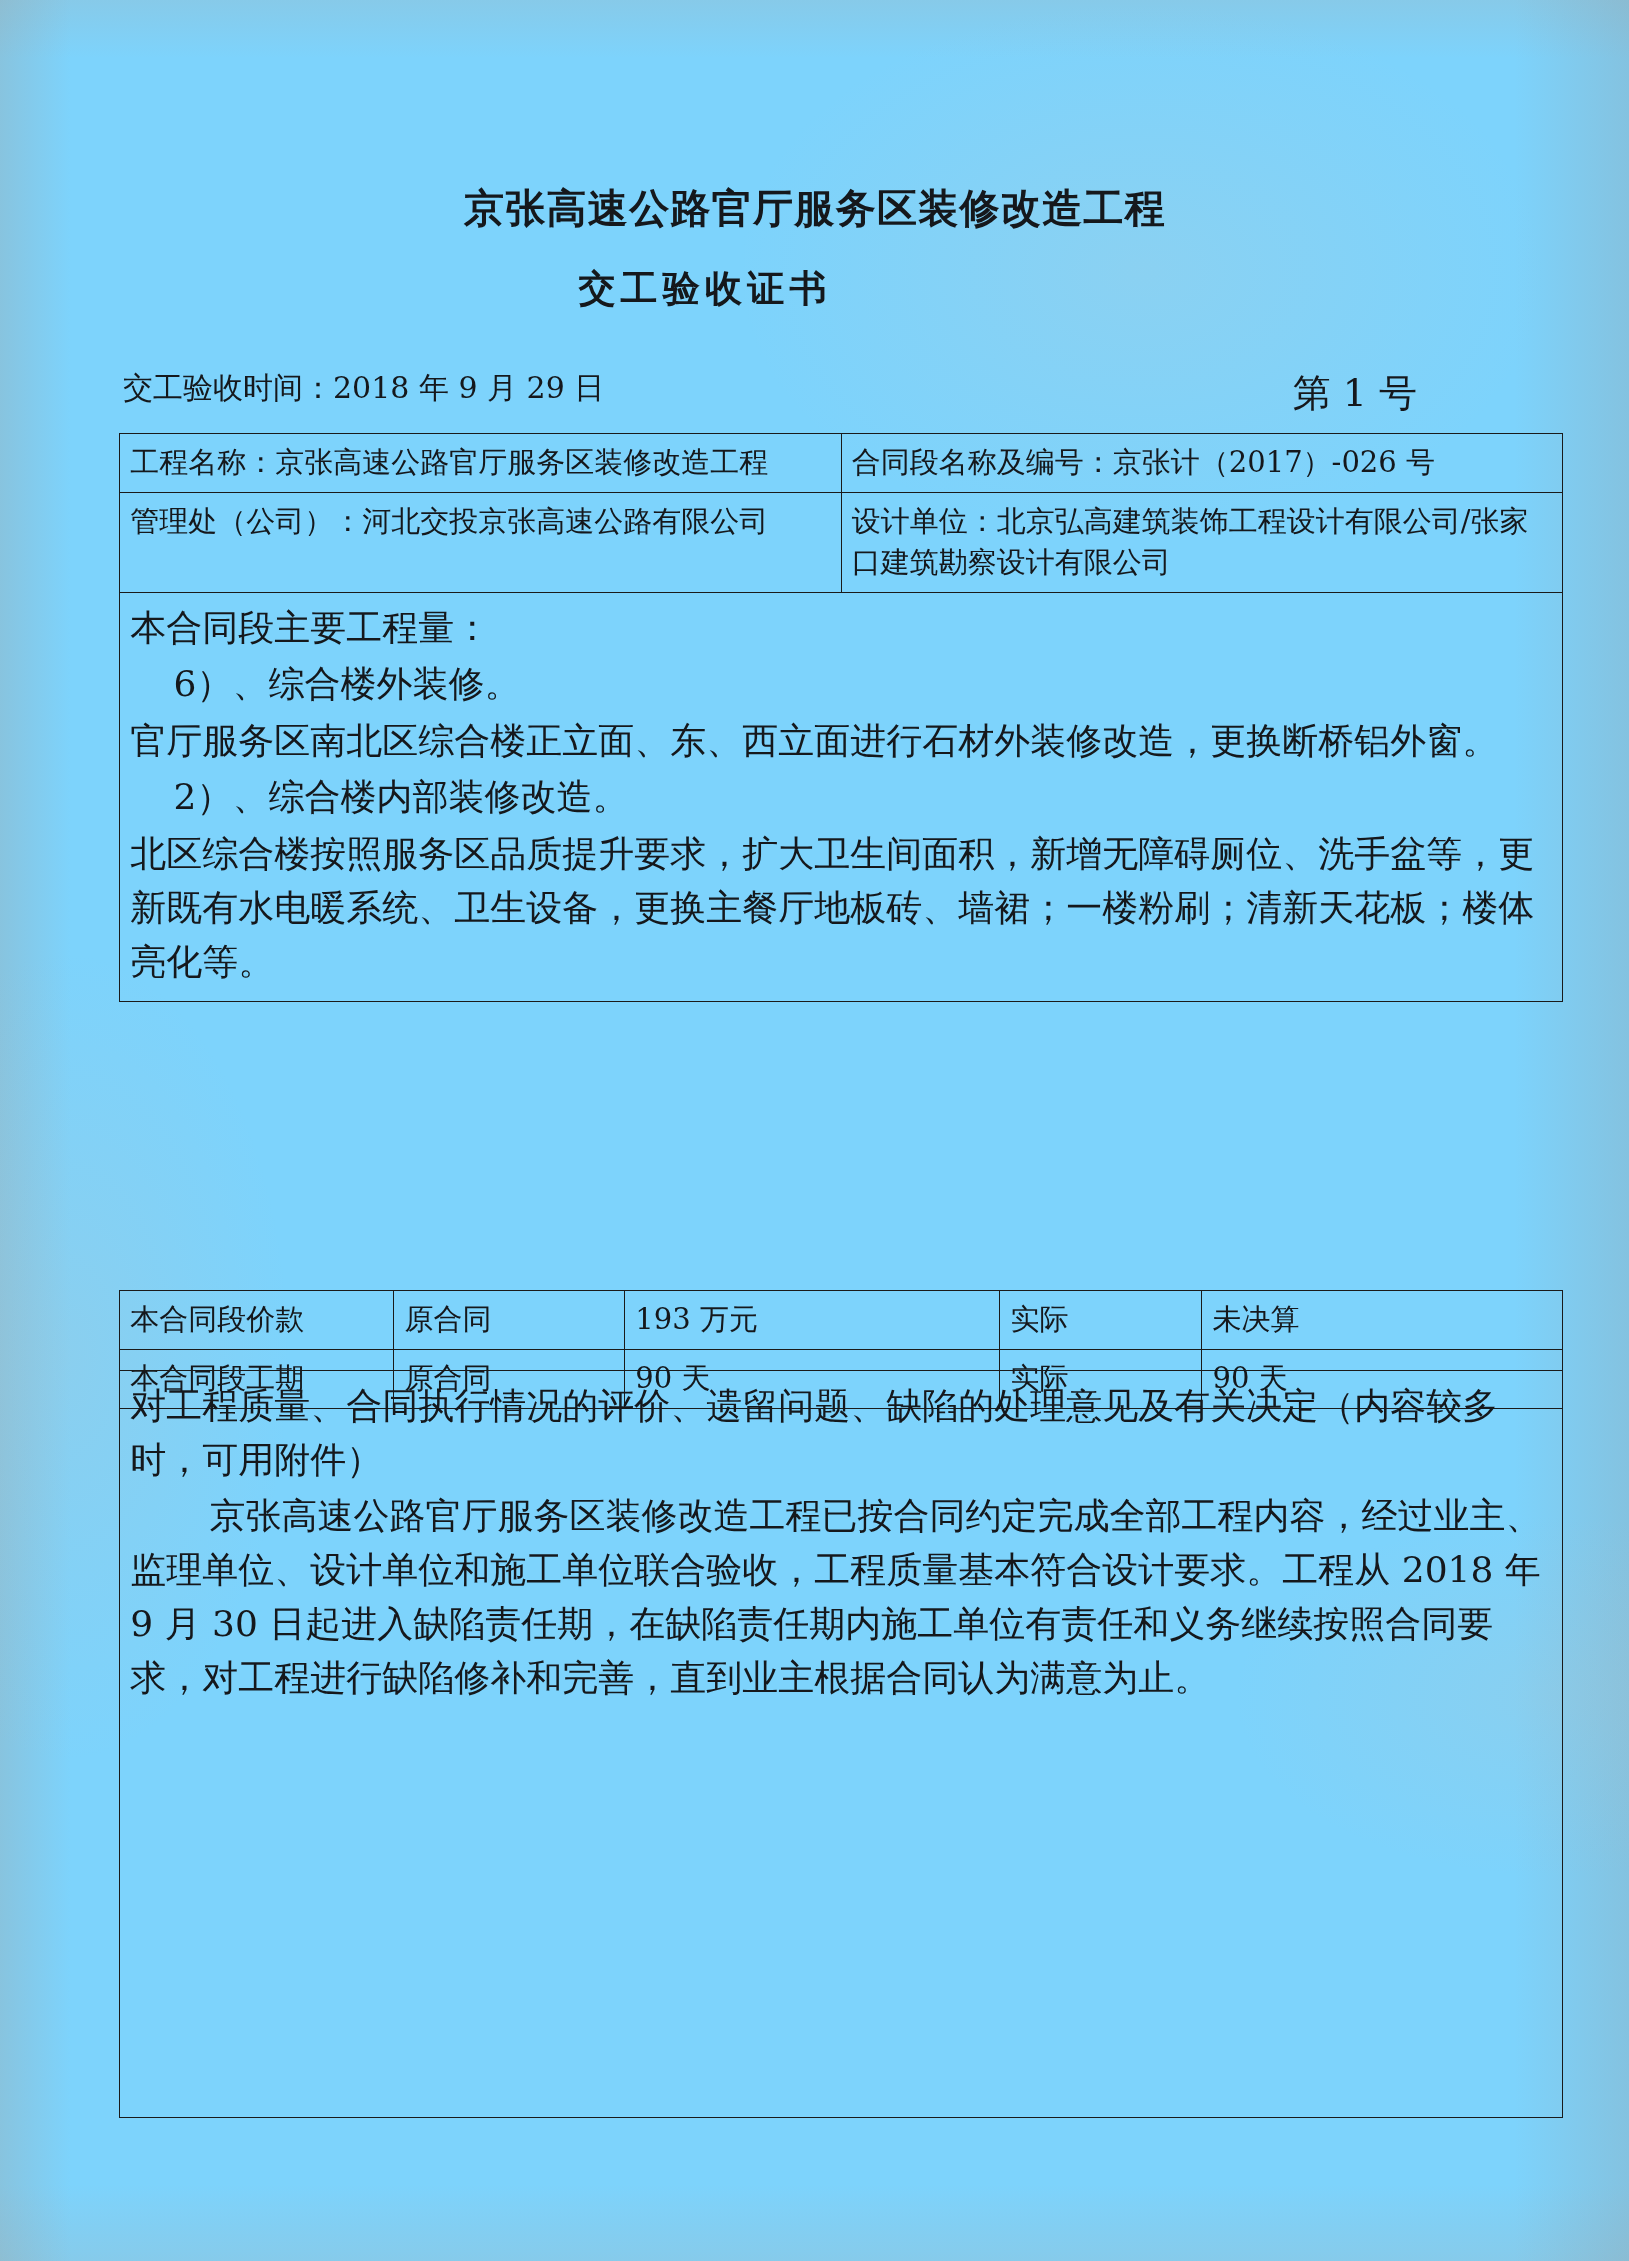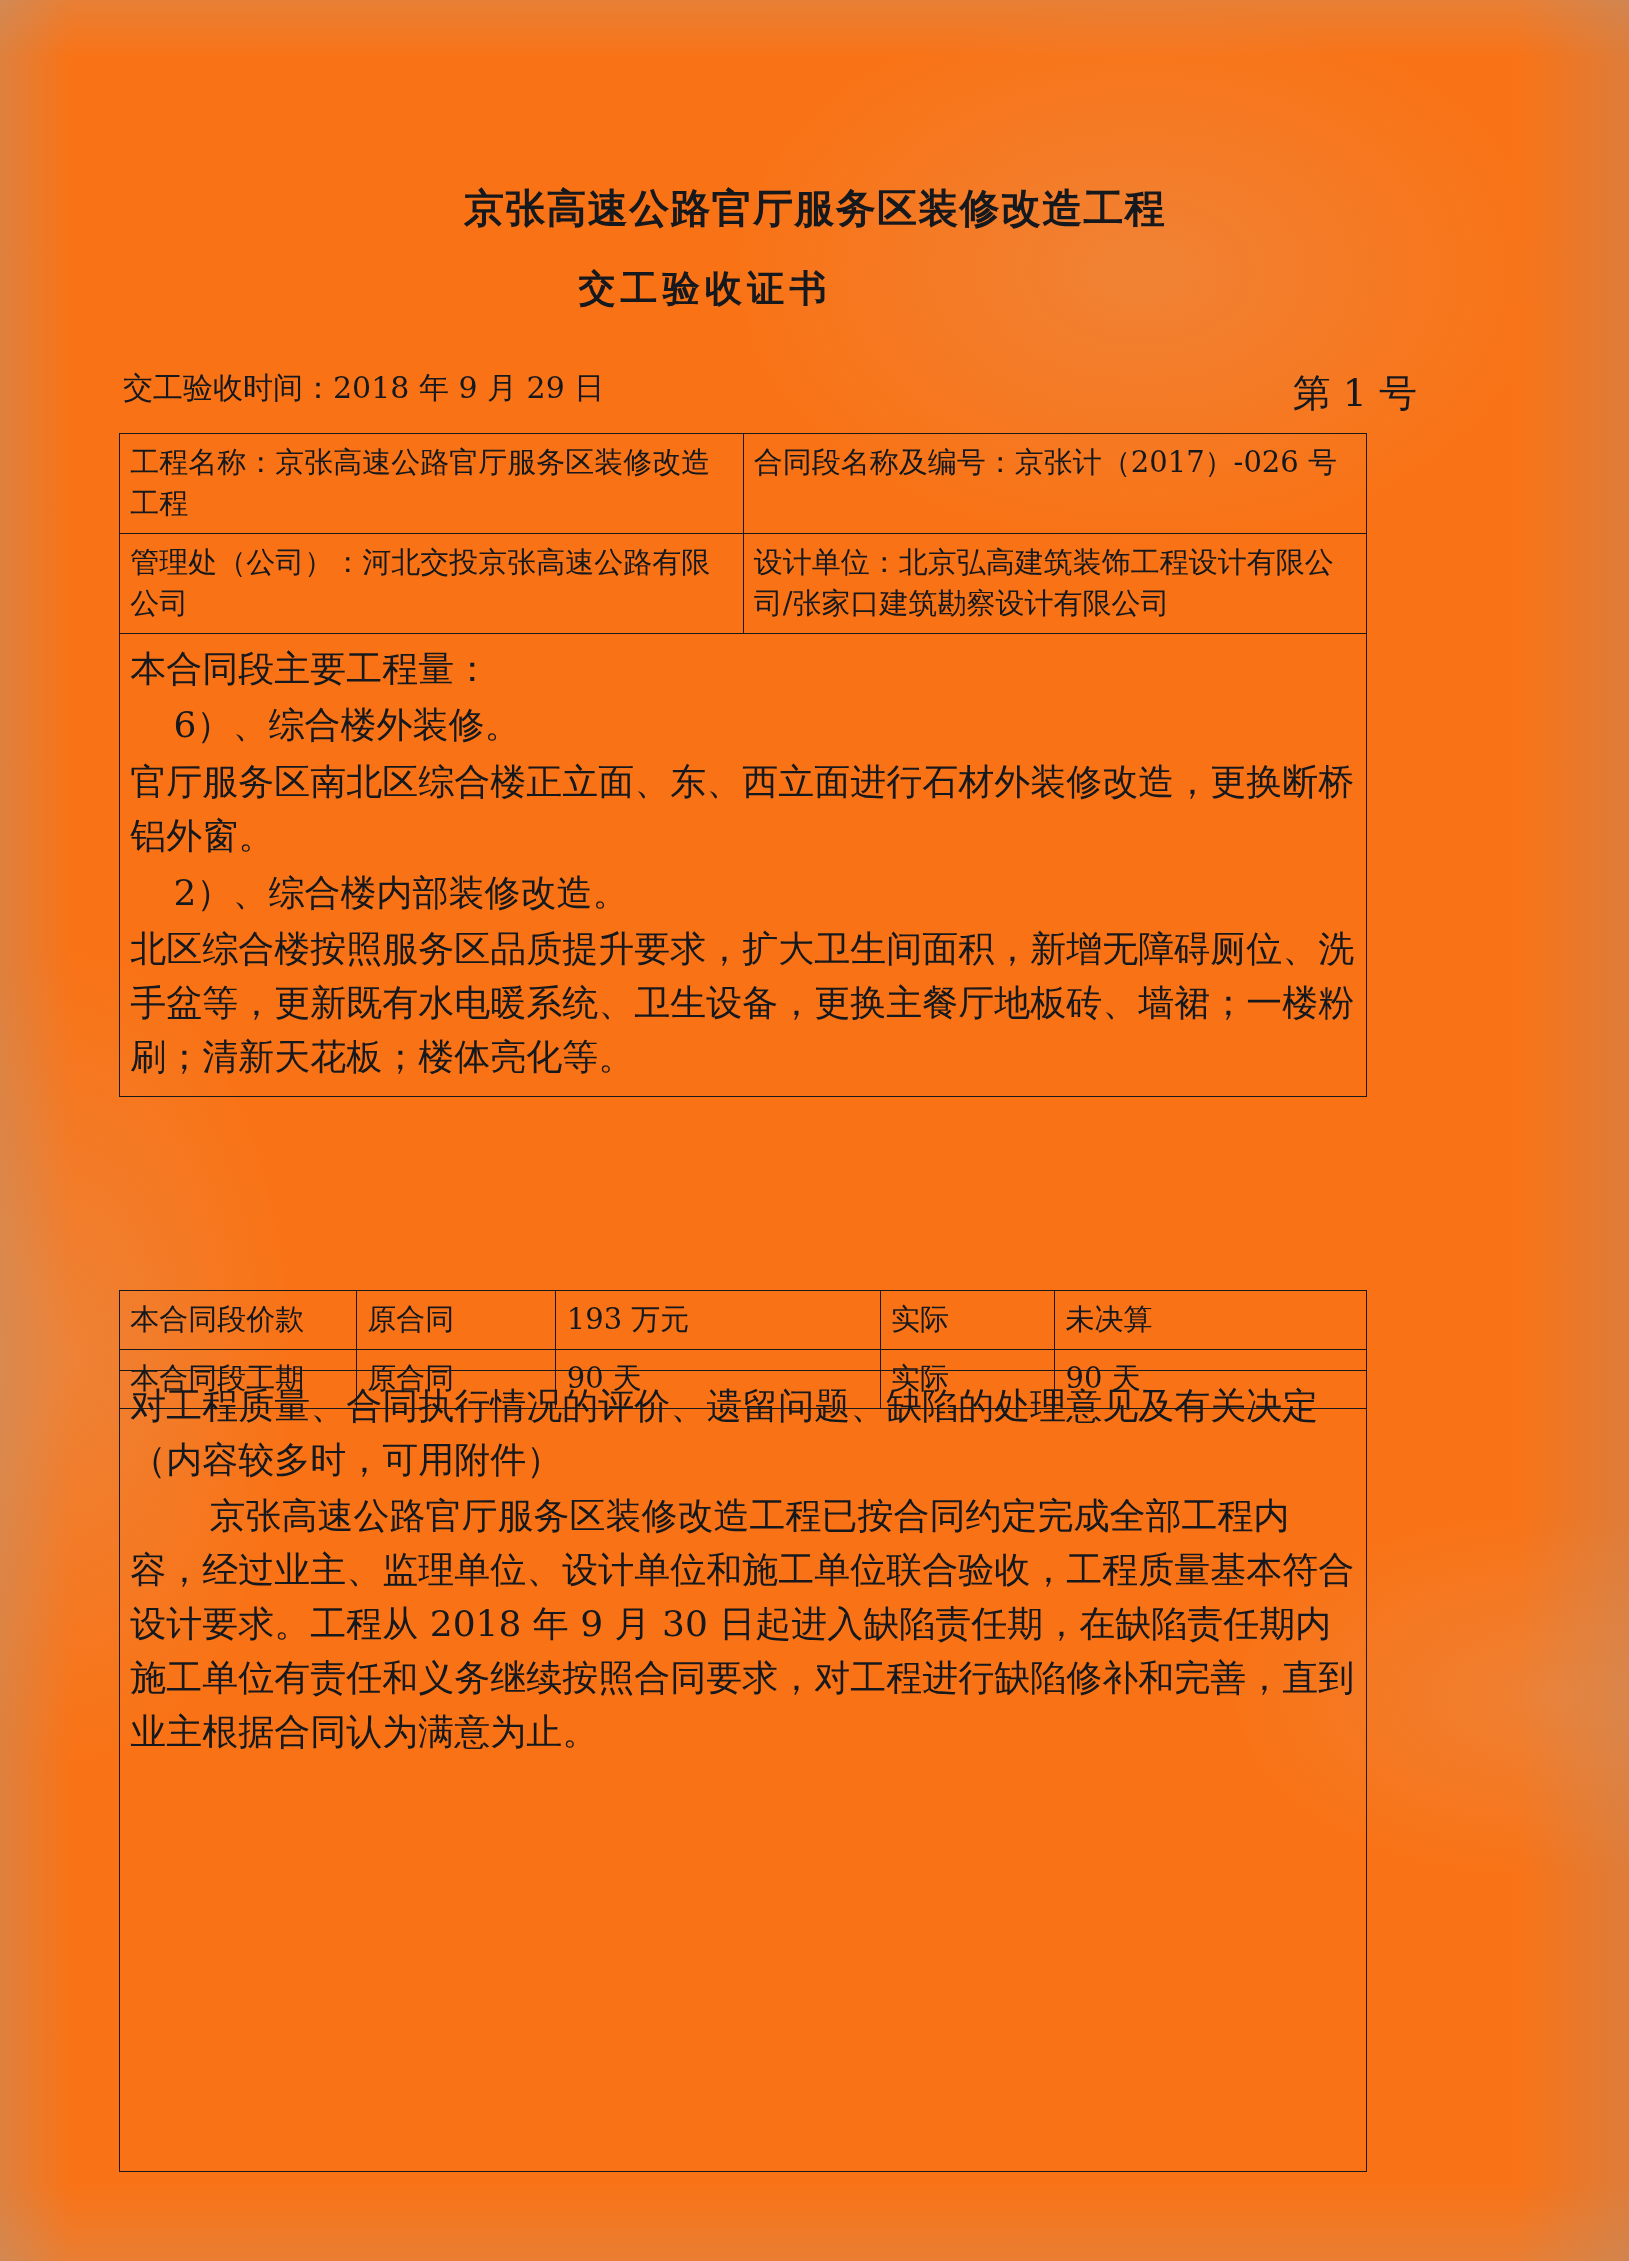--- a/index.html
+++ b/index.html
@@ -7,21 +7,21 @@
     padding: 0;
     background: #f2f2ef;
   }
   body {
     font-family: "DejaVu Serif", "Liberation Serif", serif;
   }
   .page {
     position: relative;
     width: 1630px;
     height: 2261px;
-    background: #f97316;
+    background: #7dd3fc;
     overflow: hidden;
   }
   
   .paper-shade {
     position: absolute;
     inset: 0;
     background:
       linear-gradient(to right, rgba(160,160,155,0.30) 0px, rgba(255,255,255,0) 71px),
       linear-gradient(to left, rgba(150,150,150,0.28) 0px, rgba(255,255,255,0) 116px),
       linear-gradient(to bottom, rgba(170,170,165,0.22) 0px, rgba(255,255,255,0) 58px),
@@ -76,21 +76,21 @@
     position: absolute;
     right: 213px;
     top: 368px;
     font-size: 38px;
     font-family: "DejaVu Serif", "Liberation Serif", serif;
   }
   table.main {
     position: absolute;
     left: 119px;
     top: 433px;
-    width: 1248px;
+    width: 1444px;
     border-collapse: collapse;
     table-layout: fixed;
   }
   table.main td {
     border: 1.3px solid #1a1a1a;
     vertical-align: top;
     padding: 7.7px 10.3px 9px 10.3px;
     font-size: 29px;
     line-height: 1.42;
     font-family: "DejaVu Serif", "Liberation Serif", serif;

